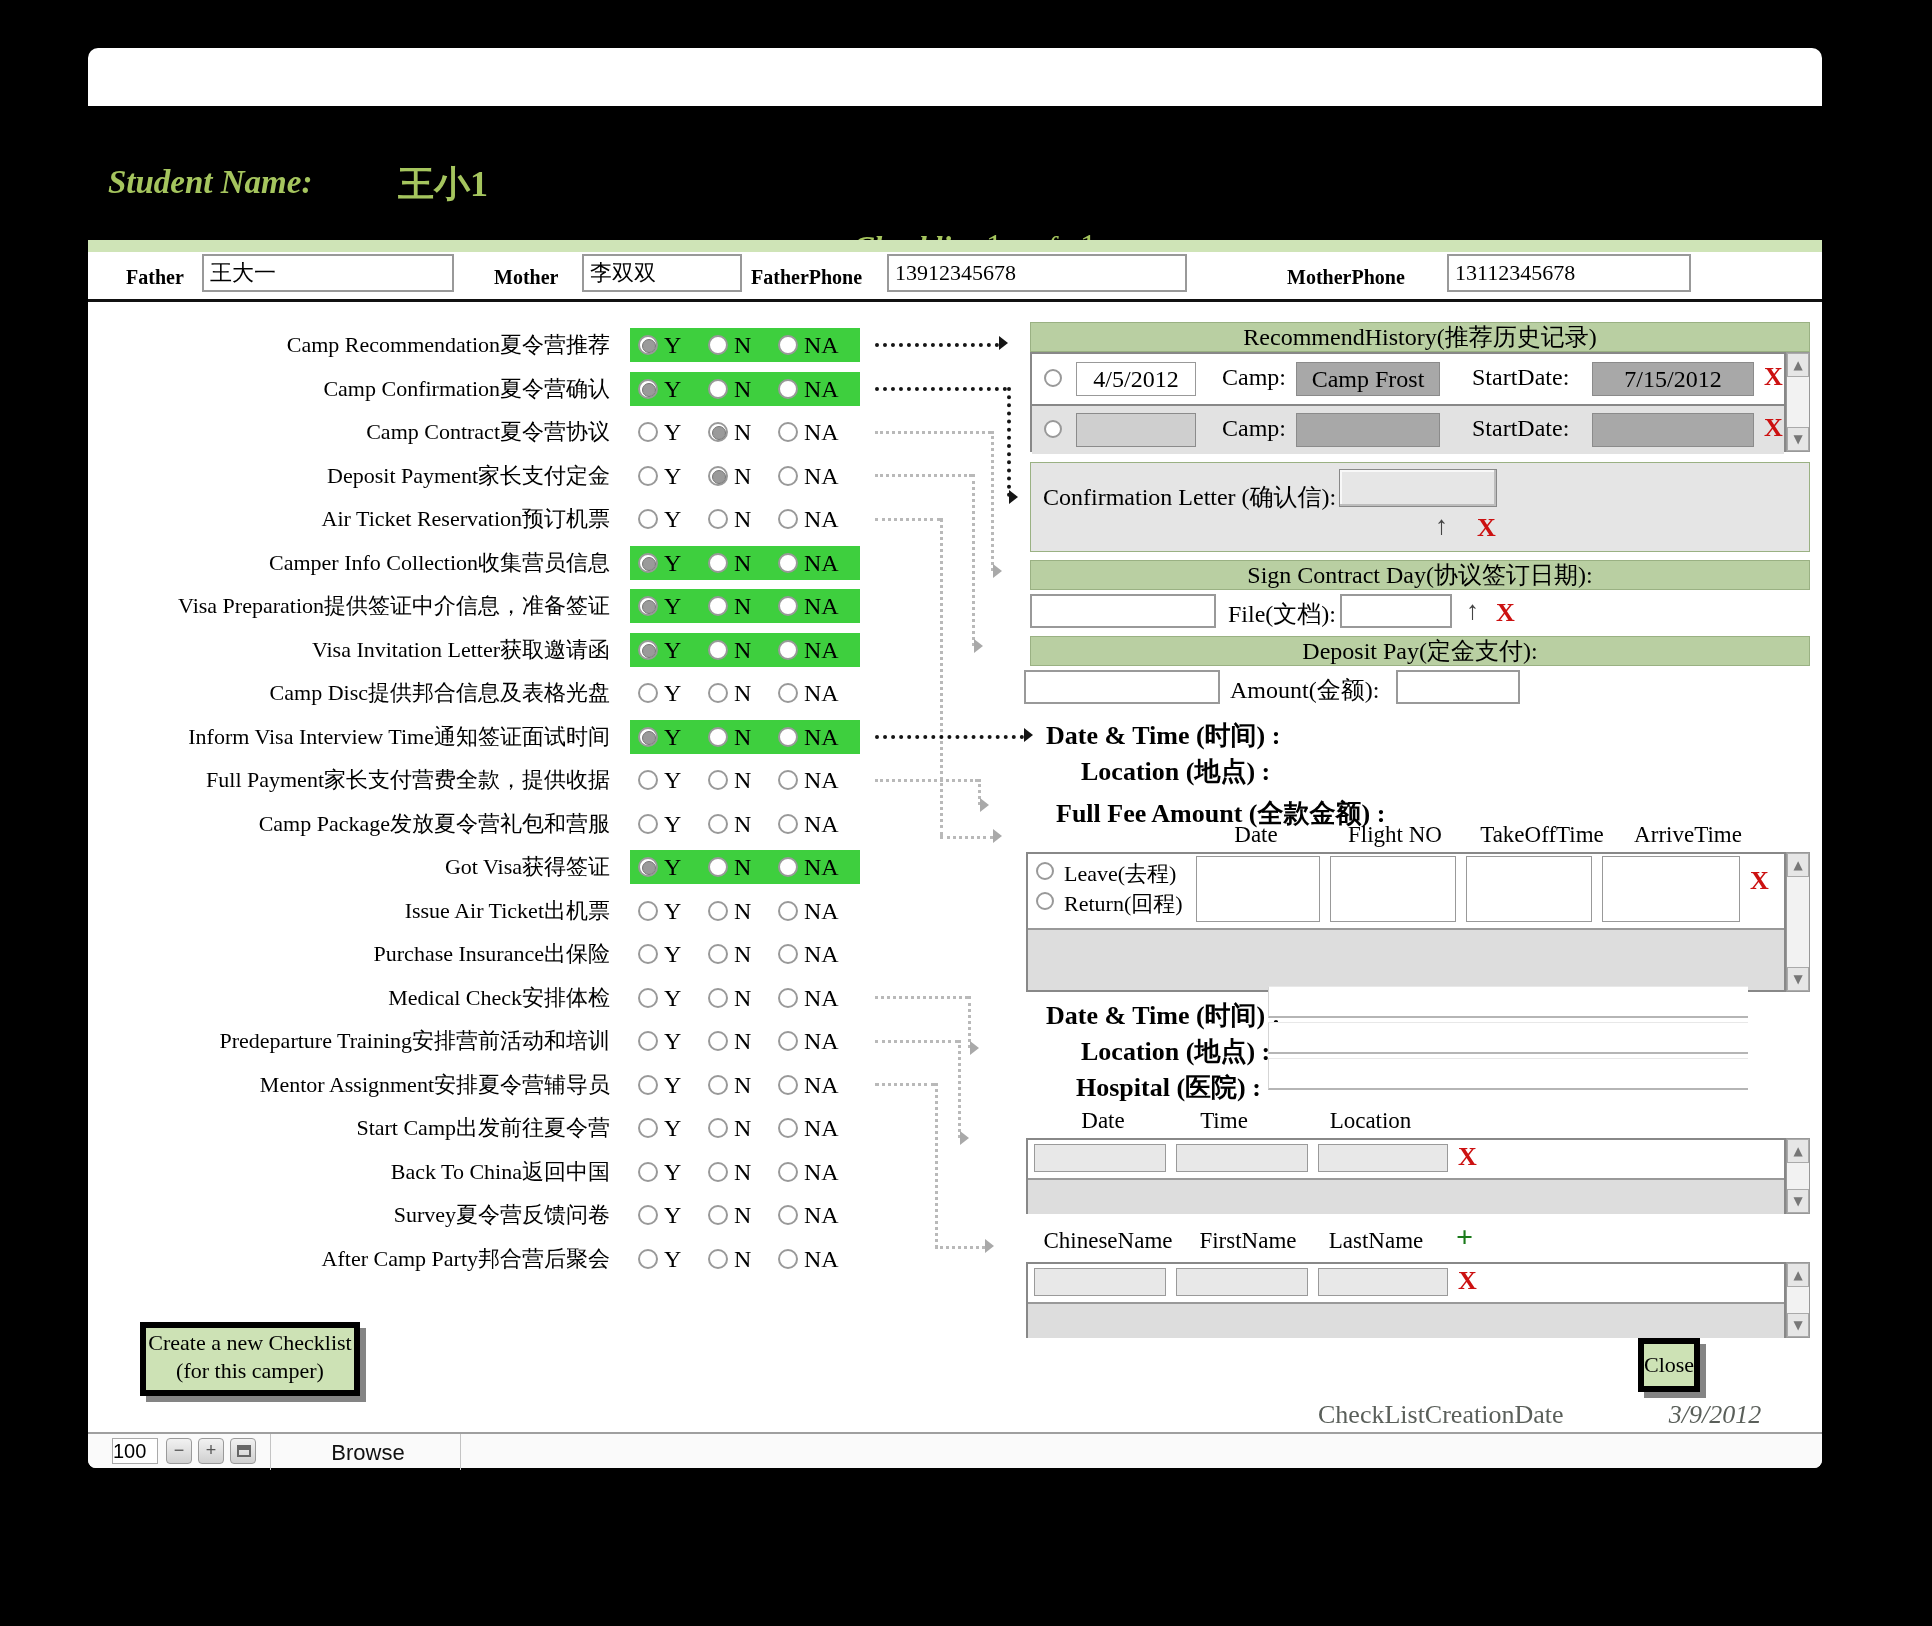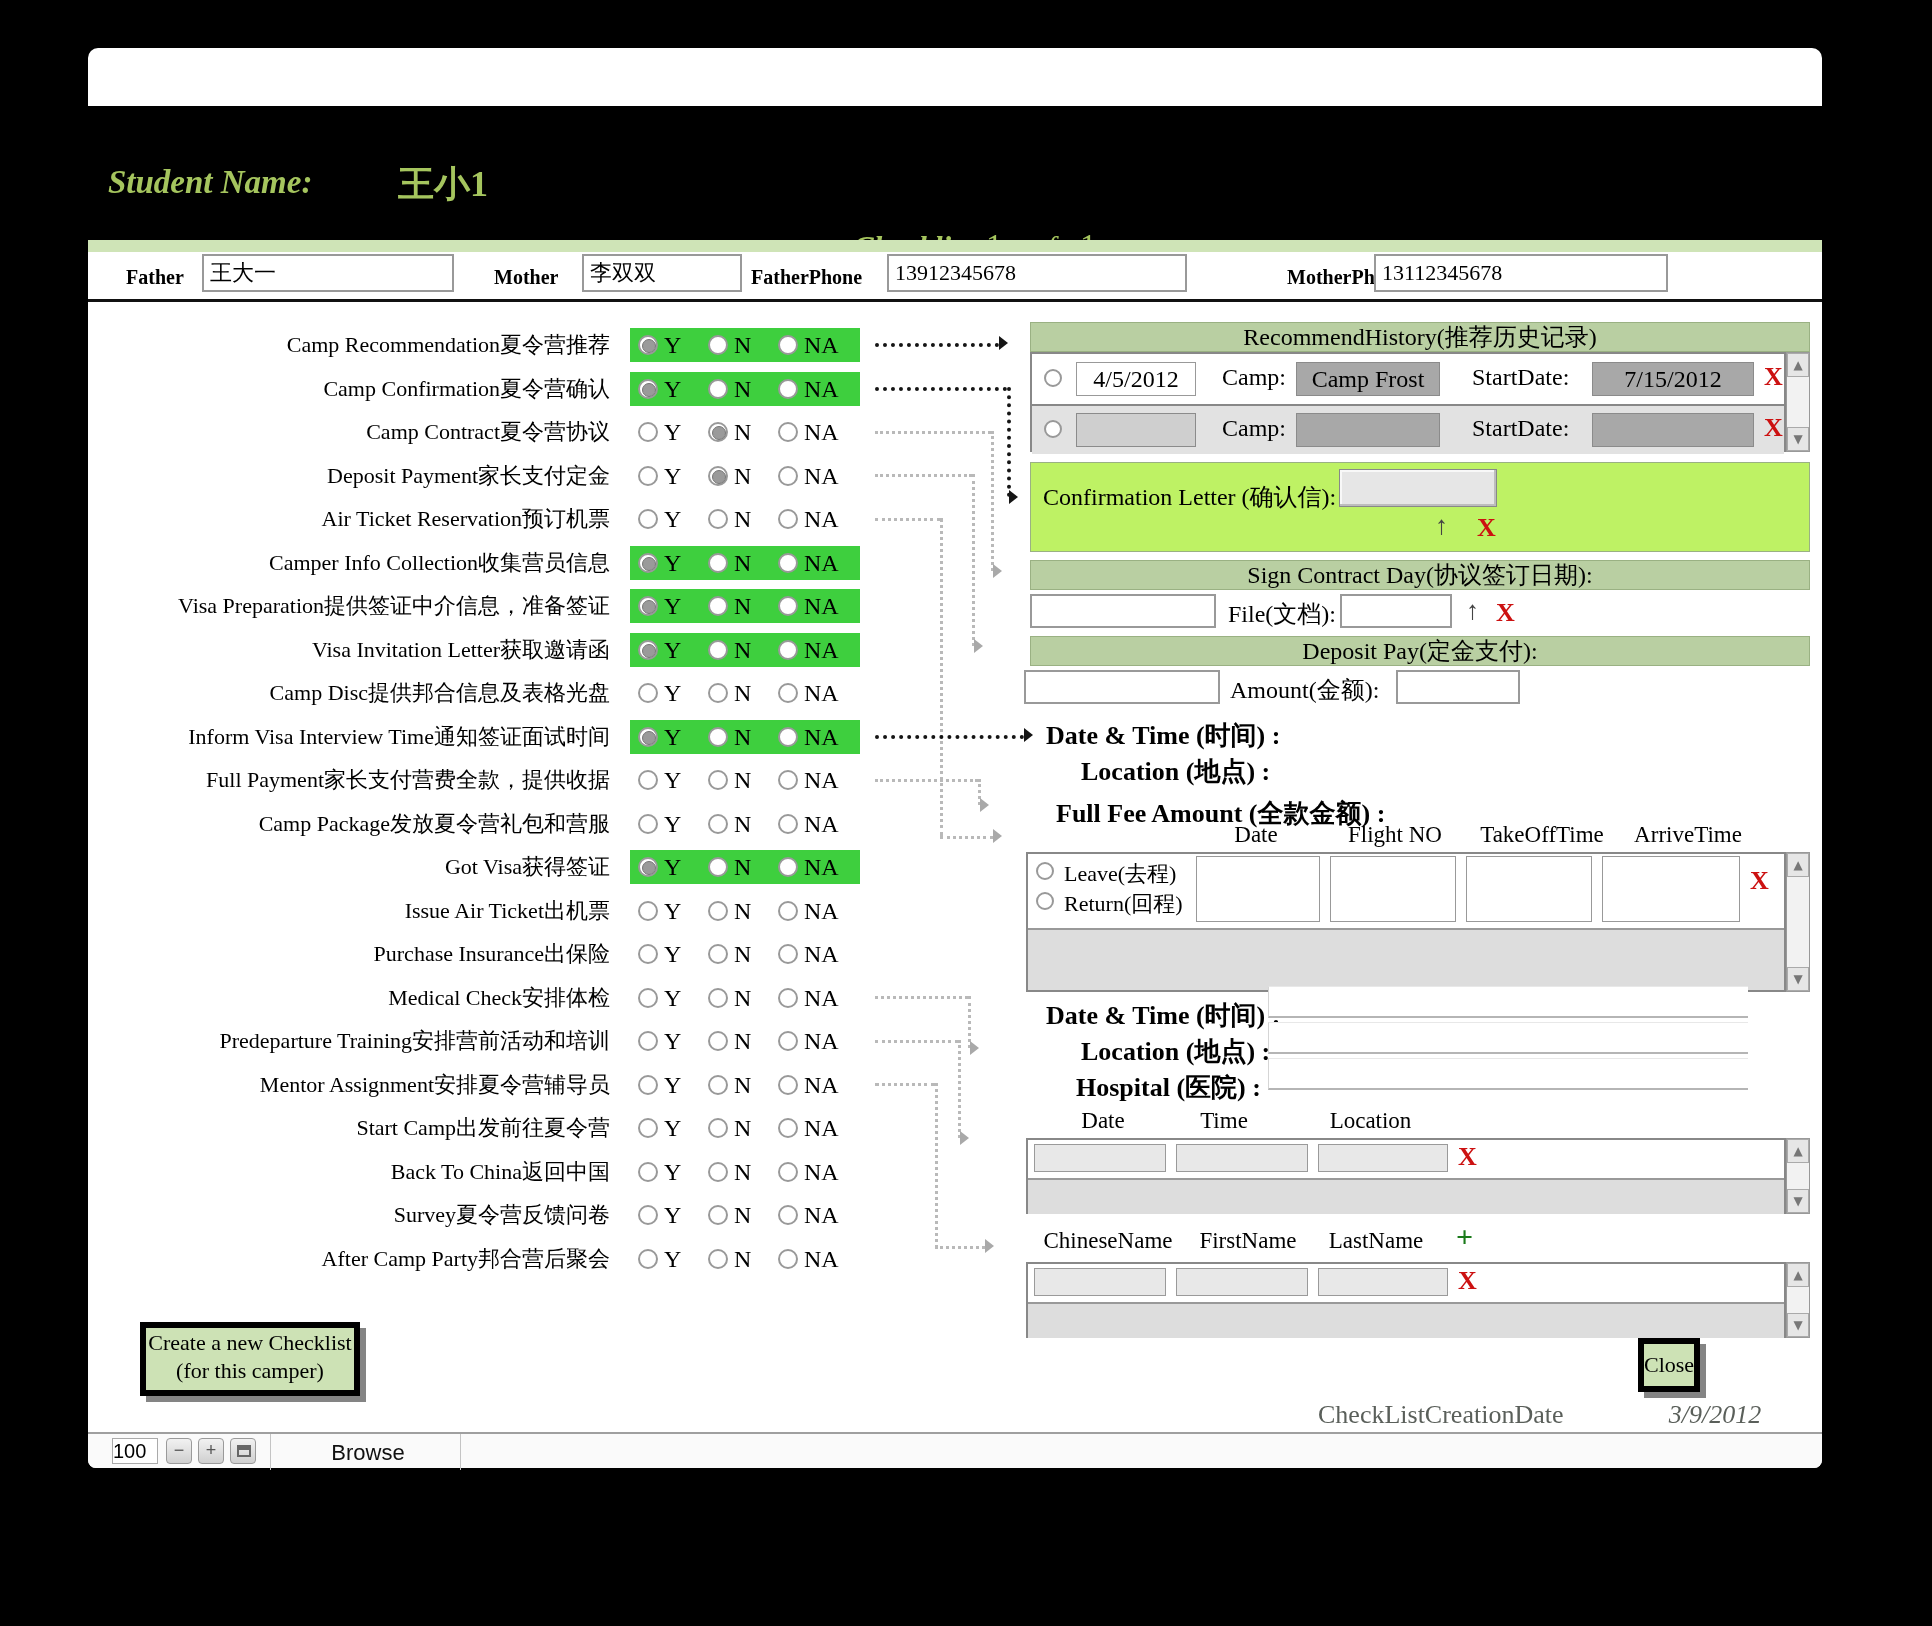--- a/index.html
+++ b/index.html
@@ -52,21 +52,21 @@
                    border-radius:50%; background:#9a9a9a; border:1px solid #777; }
   .radio-opt .rl { position:absolute; left:26px; top:0; line-height:34px; font-size:24px; }
   .opt0 { left:8px; width:64px; } .opt1 { left:78px; width:64px; } .opt2 { left:148px; width:80px; }
 
   
   .rb2 { position:absolute; width:18px; height:18px; border:2px solid #999; border-radius:50%; background:#fff; }
 
   
   .ghead { position:absolute; left:942px; width:780px; height:30px; background:#b9cfa2;
            border:1px solid #9ab183; text-align:center; font-size:24px; line-height:28px; }
-  .gpanel { position:absolute; left:942px; width:780px; background:#bef264; border:1px solid #9ab183; }
+  .gpanel { position:absolute; left:942px; width:780px; background:#e5e5e5; border:1px solid #9ab183; }
   .slabel { position:absolute; font-size:24px; white-space:nowrap; }
   .blabel { position:absolute; font-size:26px; font-weight:bold; white-space:nowrap; }
   .grayfield { position:absolute; background:#a8a8a8; border:1px solid #8b8b8b; font-size:24px;
                text-align:center; overflow:hidden; white-space:nowrap; }
   .whitefield { position:absolute; background:#fff; border:2px solid #999; font-size:24px;
                 text-align:center; overflow:hidden; white-space:nowrap; }
   .xdel { position:absolute; color:#cc1111; font-size:26px; font-weight:bold; cursor:default; }
   .uparrow { position:absolute; color:#444; font-size:26px; font-weight:bold; }
   .plus-add { position:absolute; color:#1a7a1a; font-size:30px; font-weight:bold; }
 
@@ -129,21 +129,21 @@
   <div class="greenstrip"></div>
 
   <div class="famrow">
     <span class="flabel" style="left:38px">Father</span>
     <div class="ffield" style="left:114px;width:252px">王大一</div>
     <span class="flabel" style="left:406px">Mother</span>
     <div class="ffield" style="left:494px;width:160px">李双双</div>
     <span class="flabel" style="left:663px">FatherPhone</span>
     <div class="ffield" style="left:799px;width:300px">13912345678</div>
     <span class="flabel" style="left:1199px">MotherPhone</span>
-    <div class="ffield" style="left:1286px;width:294px">13112345678</div>
+    <div class="ffield" style="left:1359px;width:244px">13112345678</div>
   </div>
 
   <div id="checklist-rows">
       <div class="chk-row" style="top: 280px;">
     <div class="chk-label">Camp Recommendation夏令营推荐</div>
     <div class="chk-radios hl">
       <span class="radio-opt opt0 sel">
             <span class="rb"></span>
             <span class="rl">Y</span>
           </span>

